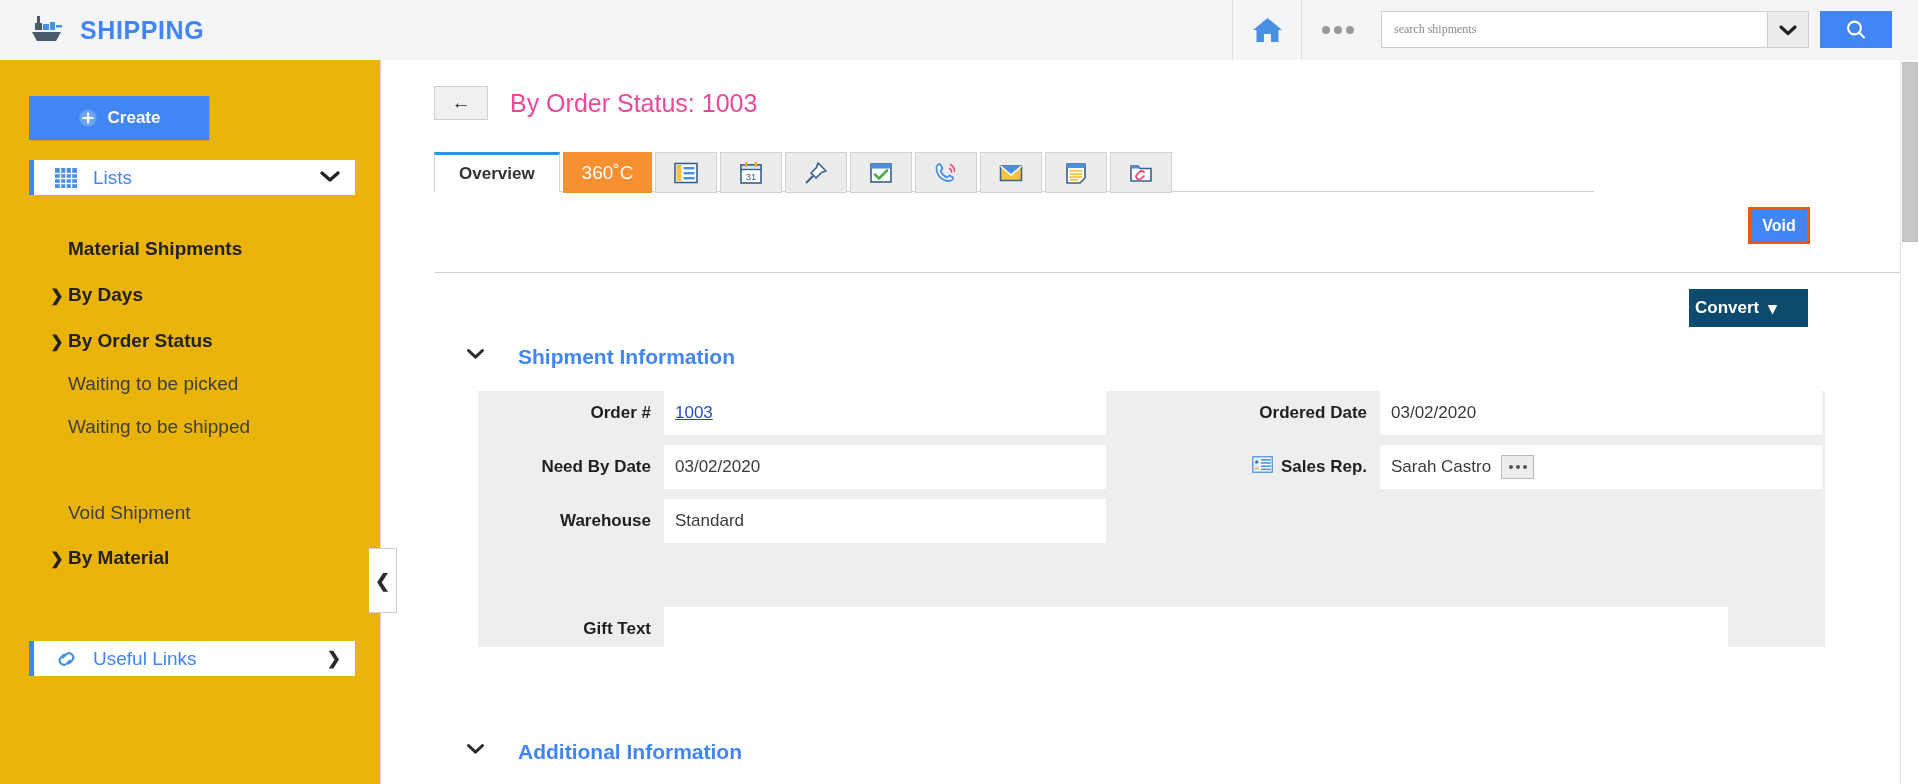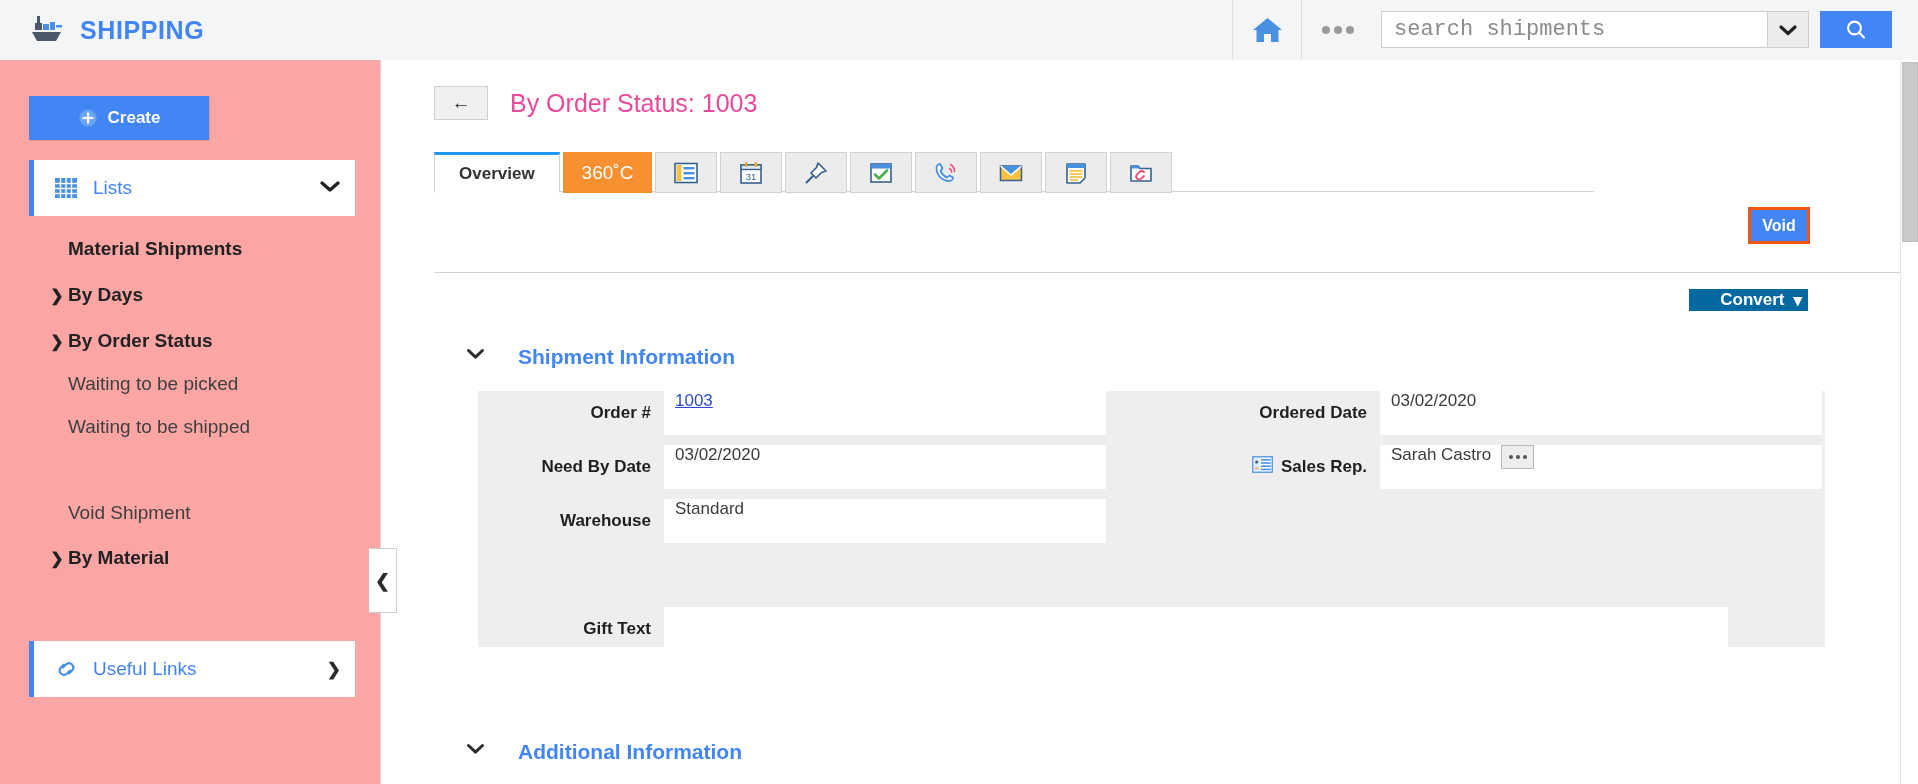--- a/index.html
+++ b/index.html
@@ -54,23 +54,23 @@
     position: absolute; left: 1381px; top: 11px;
     width: 428px; height: 37px;
     display: flex;
     border: 1px solid #cfcfcf;
     background: #ffffff;
     box-sizing: border-box;
   }
   .searchwrap input {
     flex: 1;
     border: 0; outline: none;
-    font-size: 22px; color: #3b82f6;
+    font-size: 12px; color: #3b82f6;
     padding: 0 12px;
-    font-family: Liberation Mono, monospace;
+    font-family: Liberation Serif, serif;
     background: transparent;
   }
   .searchwrap input::placeholder { color: #8b8b8b; }
   .search-caret {
     width: 40px;
     background: #ececec;
     border-left: 1px solid #cfcfcf;
     display: flex; align-items: center; justify-content: center;
   }
   .search-btn {
@@ -78,37 +78,37 @@
     width: 72px; height: 37px;
     background: #4285f4;
     border: 0; cursor: pointer;
     display: flex; align-items: center; justify-content: center;
   }
 
   
   .sidebar {
     position: absolute; left: 0; top: 60px;
     width: 381px; height: 724px;
-    background: #fca5a5;
+    background: #eab308;
     border-right: 1px solid #d6d9de;
     box-sizing: border-box;
   }
   .create-btn {
     position: absolute; left: 29px; top: 36px;
     width: 180px; height: 44px;
     background: #4285f4;
     border: 0; cursor: pointer;
     color: #fff; font-size: 17px; font-weight: bold;
     display: flex; align-items: center; justify-content: center; gap: 10px;
     font-family: "Liberation Sans", sans-serif;
     box-shadow: 1px 1px 0 rgba(0,0,0,0.10);
   }
   .nav-head {
     position: absolute; left: 29px;
-    width: 326px; height: 56px;
+    width: 326px; height: 35px;
     background: #ffffff;
     border-left: 5px solid #4285f4;
     box-sizing: border-box;
     display: flex; align-items: center;
     cursor: pointer;
   }
   .nav-head.lists { top: 100px; }
   .nav-head.links { top: 581px; }
   .nav-head .nh-icon { width: 26px; margin-left: 20px; display:flex; align-items:center; }
   .nav-head .nh-label {
@@ -213,24 +213,24 @@
     color: #ffffff; font-size: 16px; font-weight: bold;
     display: flex; align-items: center; justify-content: center;
     cursor: pointer; box-sizing: border-box;
   }
   .hr-1 {
     position: absolute; left: 53px; top: 212px;
     width: 1466px; height: 1px; background: #d0d0d0;
   }
   .convert-btn {
     position: absolute; left: 1307px; top: 229px;
-    width: 119px; height: 22px;
-    background: #0369a1;
+    width: 119px; height: 38px;
+    background: #0c4a6e;
     border: 0; color: #fff; font-size: 17px; font-weight: bold;
-    display: flex; align-items: center; justify-content: flex-end; gap: 9px;
+    display: flex; align-items: center; justify-content: flex-start; gap: 9px;
     cursor: pointer;
     font-family: "Liberation Sans", sans-serif;
   }
 
   
   .section-head {
     position: absolute;
     display: flex; align-items: flex-start; gap: 33px;
     cursor: pointer;
   }
@@ -256,21 +256,21 @@
     width: 186px;
     display: flex; align-items: center; justify-content: flex-end;
     gap: 8px;
     font-size: 17px; font-weight: bold; color: #1f1f1f;
     padding-right: 13px;
     box-sizing: border-box;
   }
   .frow .fvalue {
     flex: 1;
     background: #ffffff;
-    display: flex; align-items: flex-start;
+    display: flex; align-items: center;
     padding: 0 11px;
     font-size: 17px; color: #3b3b3b;
     box-sizing: border-box;
   }
   .frow .fvalue a { color: #2b4cc6; text-decoration: underline; }
   .ellip-btn {
     margin-left: 10px;
     width: 33px; height: 24px;
     background: #ededed; border: 1px solid #b9b9b9;
     display: flex; align-items: center; justify-content: center;

